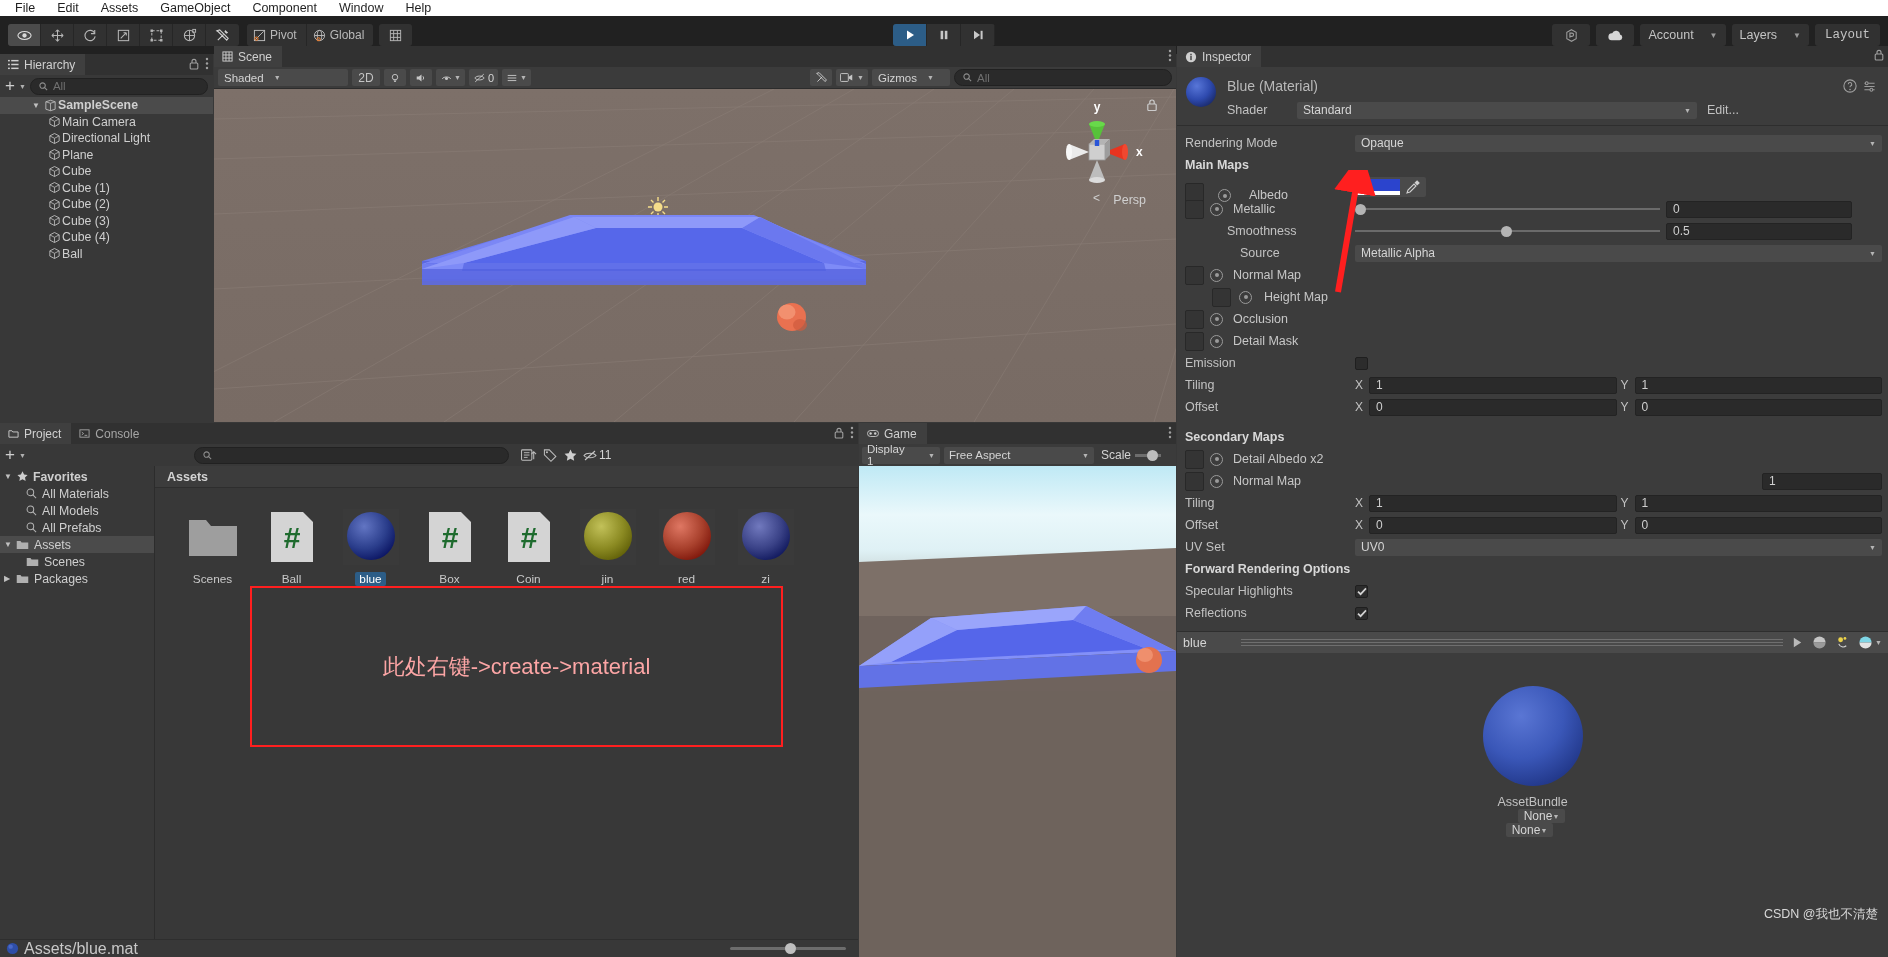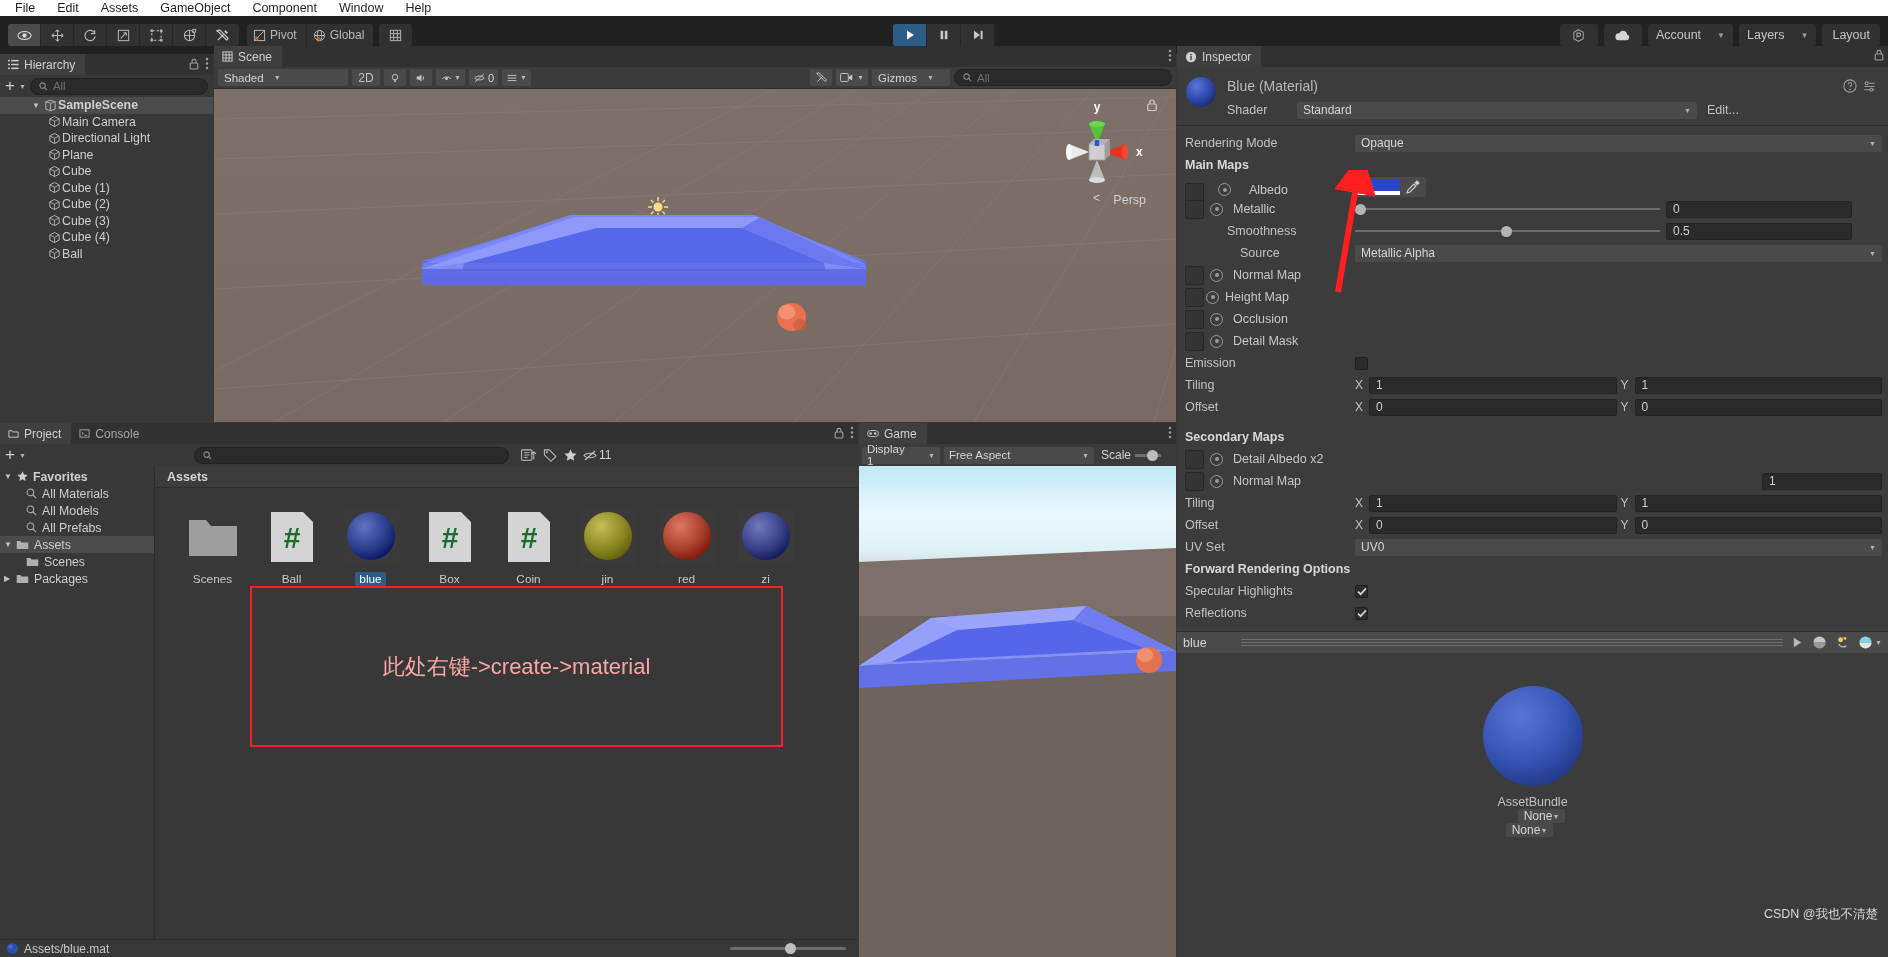--- a/index.html
+++ b/index.html
@@ -22,21 +22,21 @@
   .pivot { display:flex; background:#313131; border-radius:3px; overflow:hidden; margin-right:6px; }
   .pv { height:22px; display:flex; align-items:center; gap:4px; padding:0 9px 0 6px; border-right:1px solid #262626; color:#b9b9b9; font-size:12px;}
   .pv:last-child{border-right:none;}
   .playgrp { position:absolute; left:50%; transform:translateX(-50%); display:flex; background:#313131; border-radius:3px; overflow:hidden;}
   .playgrp .pb { width:34px; height:22px; display:flex; align-items:center; justify-content:center; border-right:1px solid #262626; }
   .playgrp .pb.active { background:#2c5d87; }
   .rightgrp { margin-left:auto; display:flex; align-items:center; gap:6px; }
   .rbtn { height:22px; min-width:38px; background:#313131; border-radius:3px; display:flex; align-items:center; justify-content:center; padding:0 8px; }
   .rdd { height:22px; background:#313131; border-radius:3px; display:flex; align-items:center; padding:0 8px; gap:16px; color:#c4c4c4; font-size:12.5px; }
   .rdd .car { font-size:8px; color:#9a9a9a;}
-  .layoutbtn { height:22px; background:#313131; border-radius:3px; display:flex; align-items:center; padding:0 10px; font-size:12.5px; }
+  .layoutbtn { height:22px; background:#313131; border-radius:3px; display:flex; align-items:center; padding:0 10px; font-size:12.5px;font-family:Liberation Mono, monospace; }
 
   
   .panel { position:absolute; background:#383838; }
   .ptabs { height:21px; background:#313131; display:flex; align-items:flex-end; position:relative; }
   .ptab { height:21px; background:#3f3f3f; display:flex; align-items:center; gap:5px; padding:0 10px 0 8px; font-size:12px; color:#d0d0d0; }
   .ptab.inactive { background:#313131; color:#a5a5a5; }
   .ptab-fill { flex:1; height:21px; background:#313131; }
   .ptools { position:absolute; right:4px; top:3px; display:flex; gap:6px; align-items:center; }
 
   .searchrow { height:22px; background:#383838; display:flex; align-items:center; gap:4px; padding:0 5px; }
@@ -67,21 +67,21 @@
   .ptree.fav { font-weight:bold; }
   .ptree.sel { background:#4b4b4b; }
   .projright { flex:1; background:#383838; position:relative; }
   .assetsbar { height:22px; background:#3c3c3c; display:flex; align-items:center; padding-left:12px; font-size:12.5px; color:#d3d3d3; font-weight:bold; border-bottom:1px solid #2e2e2e;}
   .grid { display:flex; gap:0; padding:20px 0 0 18px; }
   .cell { width:79px; display:flex; flex-direction:column; align-items:center; gap:7px; }
   .thumb { width:57px; height:57px; display:flex; align-items:center; justify-content:center; }
   .cname { font-size:11.8px; color:#c9c9c9; padding:0 4px; border-radius:2px; }
   .cname.sel { background:#2c5d87; color:#fff; }
   .statusbar { position:absolute; left:0; bottom:0; width:100%; height:18px; background:#383838;
-               display:flex; align-items:center; gap:5px; padding-left:6px; font-size:12px; color:#c8c8c8; border-top:1px solid #2e2e2e;}
+               display:flex; align-items:center; gap:5px; padding-left:6px; font-size:16px; color:#c8c8c8; border-top:1px solid #2e2e2e;}
 
   .redbox { position:absolute; left:250px; top:586px; width:533px; height:161px; border:2.5px solid #ff2020; }
   .redtext { position:absolute; left:250px; top:586px; width:533px; height:161px;
              display:flex; align-items:center; justify-content:center; color:#ff1f1f; font-size:22px; }
 
   
   #gameview { left:859px; top:423px; width:317px; height:534px; background:#383838; }
   .gtoolbar { height:22px; background:#3b3b3b; display:flex; align-items:center; gap:4px; padding:0 3px; }
   .gdd { height:17px; background:#4a4a4a; border-radius:2px; display:flex; align-items:center; padding:0 5px; font-size:11.5px; color:#d4d4d4; gap:16px;}
   .gview { height:491px; overflow:hidden; position:relative; background:#6f6560; }
@@ -984,21 +984,21 @@
           <span>Opaque</span>
           <span style="font-size:7px;color:#b5b5b5;">▼</span>
         </div>
       </div>
 
       <div class="insprow">
         <span class="lbl bold">Main Maps</span>
       </div>
 
       <div class="insprow">
-        <div style="width:170px;display:flex;align-items:flex-start;gap:14px;margin-top:11px;">
+        <div style="width:170px;display:flex;align-items:flex-end;gap:14px;margin-top:11px;">
           <div class="swatchbox"></div>
           <span class="tgt">
               <i></i>
             </span>
           <span>Albedo</span>
         </div>
         <div style="display:flex;align-items:center;background:#4a4a4a;border-radius:2px;height:20px;padding:2px;">
           <div id="albedo-swatch" style="width:43px;height:16px;position:relative;overflow:hidden;">
             <div id="albedo-fill" style="width: 100%; height: 12px; background: rgb(43, 68, 205);"></div>
             <div style="width:100%;height:4px;background:#ffffff;"></div>
@@ -1049,21 +1049,21 @@
       <div class="insprow">
         <div style="width:170px;display:flex;align-items:center;gap:6px;">
           <div class="swatchbox"></div>
           <span class="tgt">
               <i></i>
             </span>
           <span>Normal Map</span>
         </div>
       </div>
       <div class="insprow">
-        <div style="width:170px;display:flex;align-items:center;gap:2px;">
+        <div style="width:170px;display:flex;align-items:center;gap:8px;justify-content:center;">
           <div class="swatchbox"></div>
           <span class="tgt">
               <i></i>
             </span>
           <span>Height Map</span>
         </div>
       </div>
       <div class="insprow">
         <div style="width:170px;display:flex;align-items:center;gap:6px;">
           <div class="swatchbox"></div>

